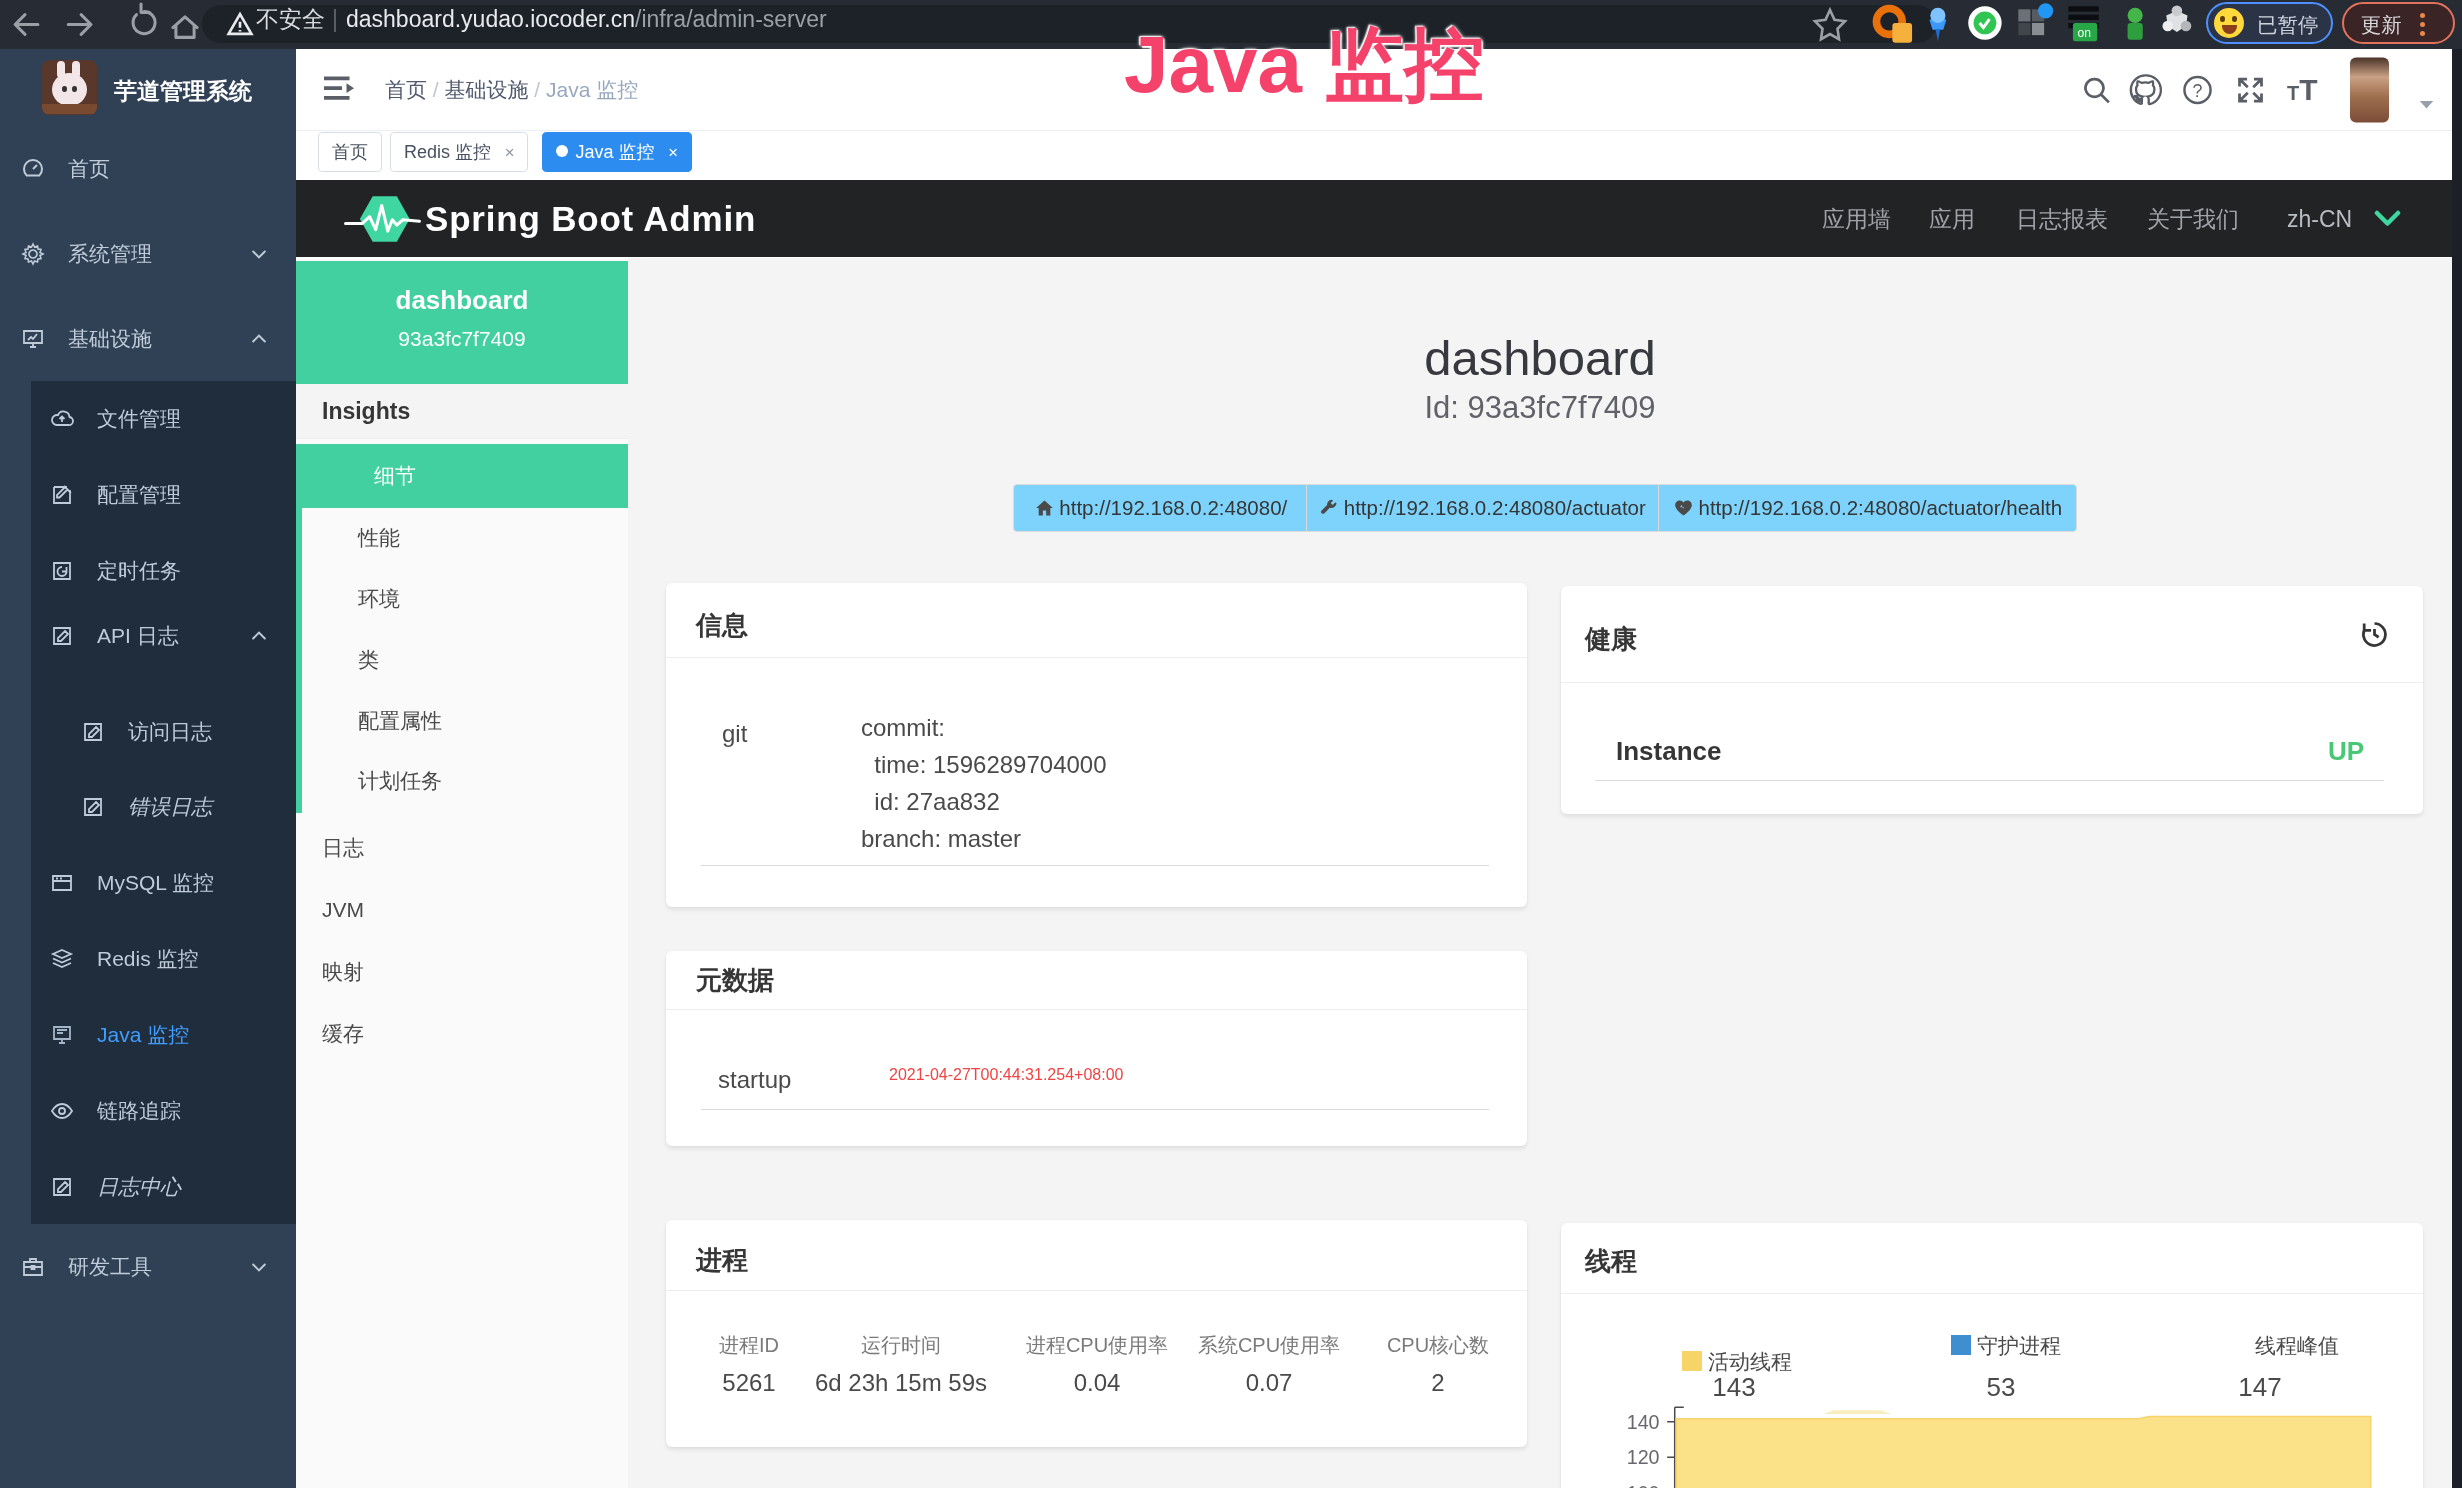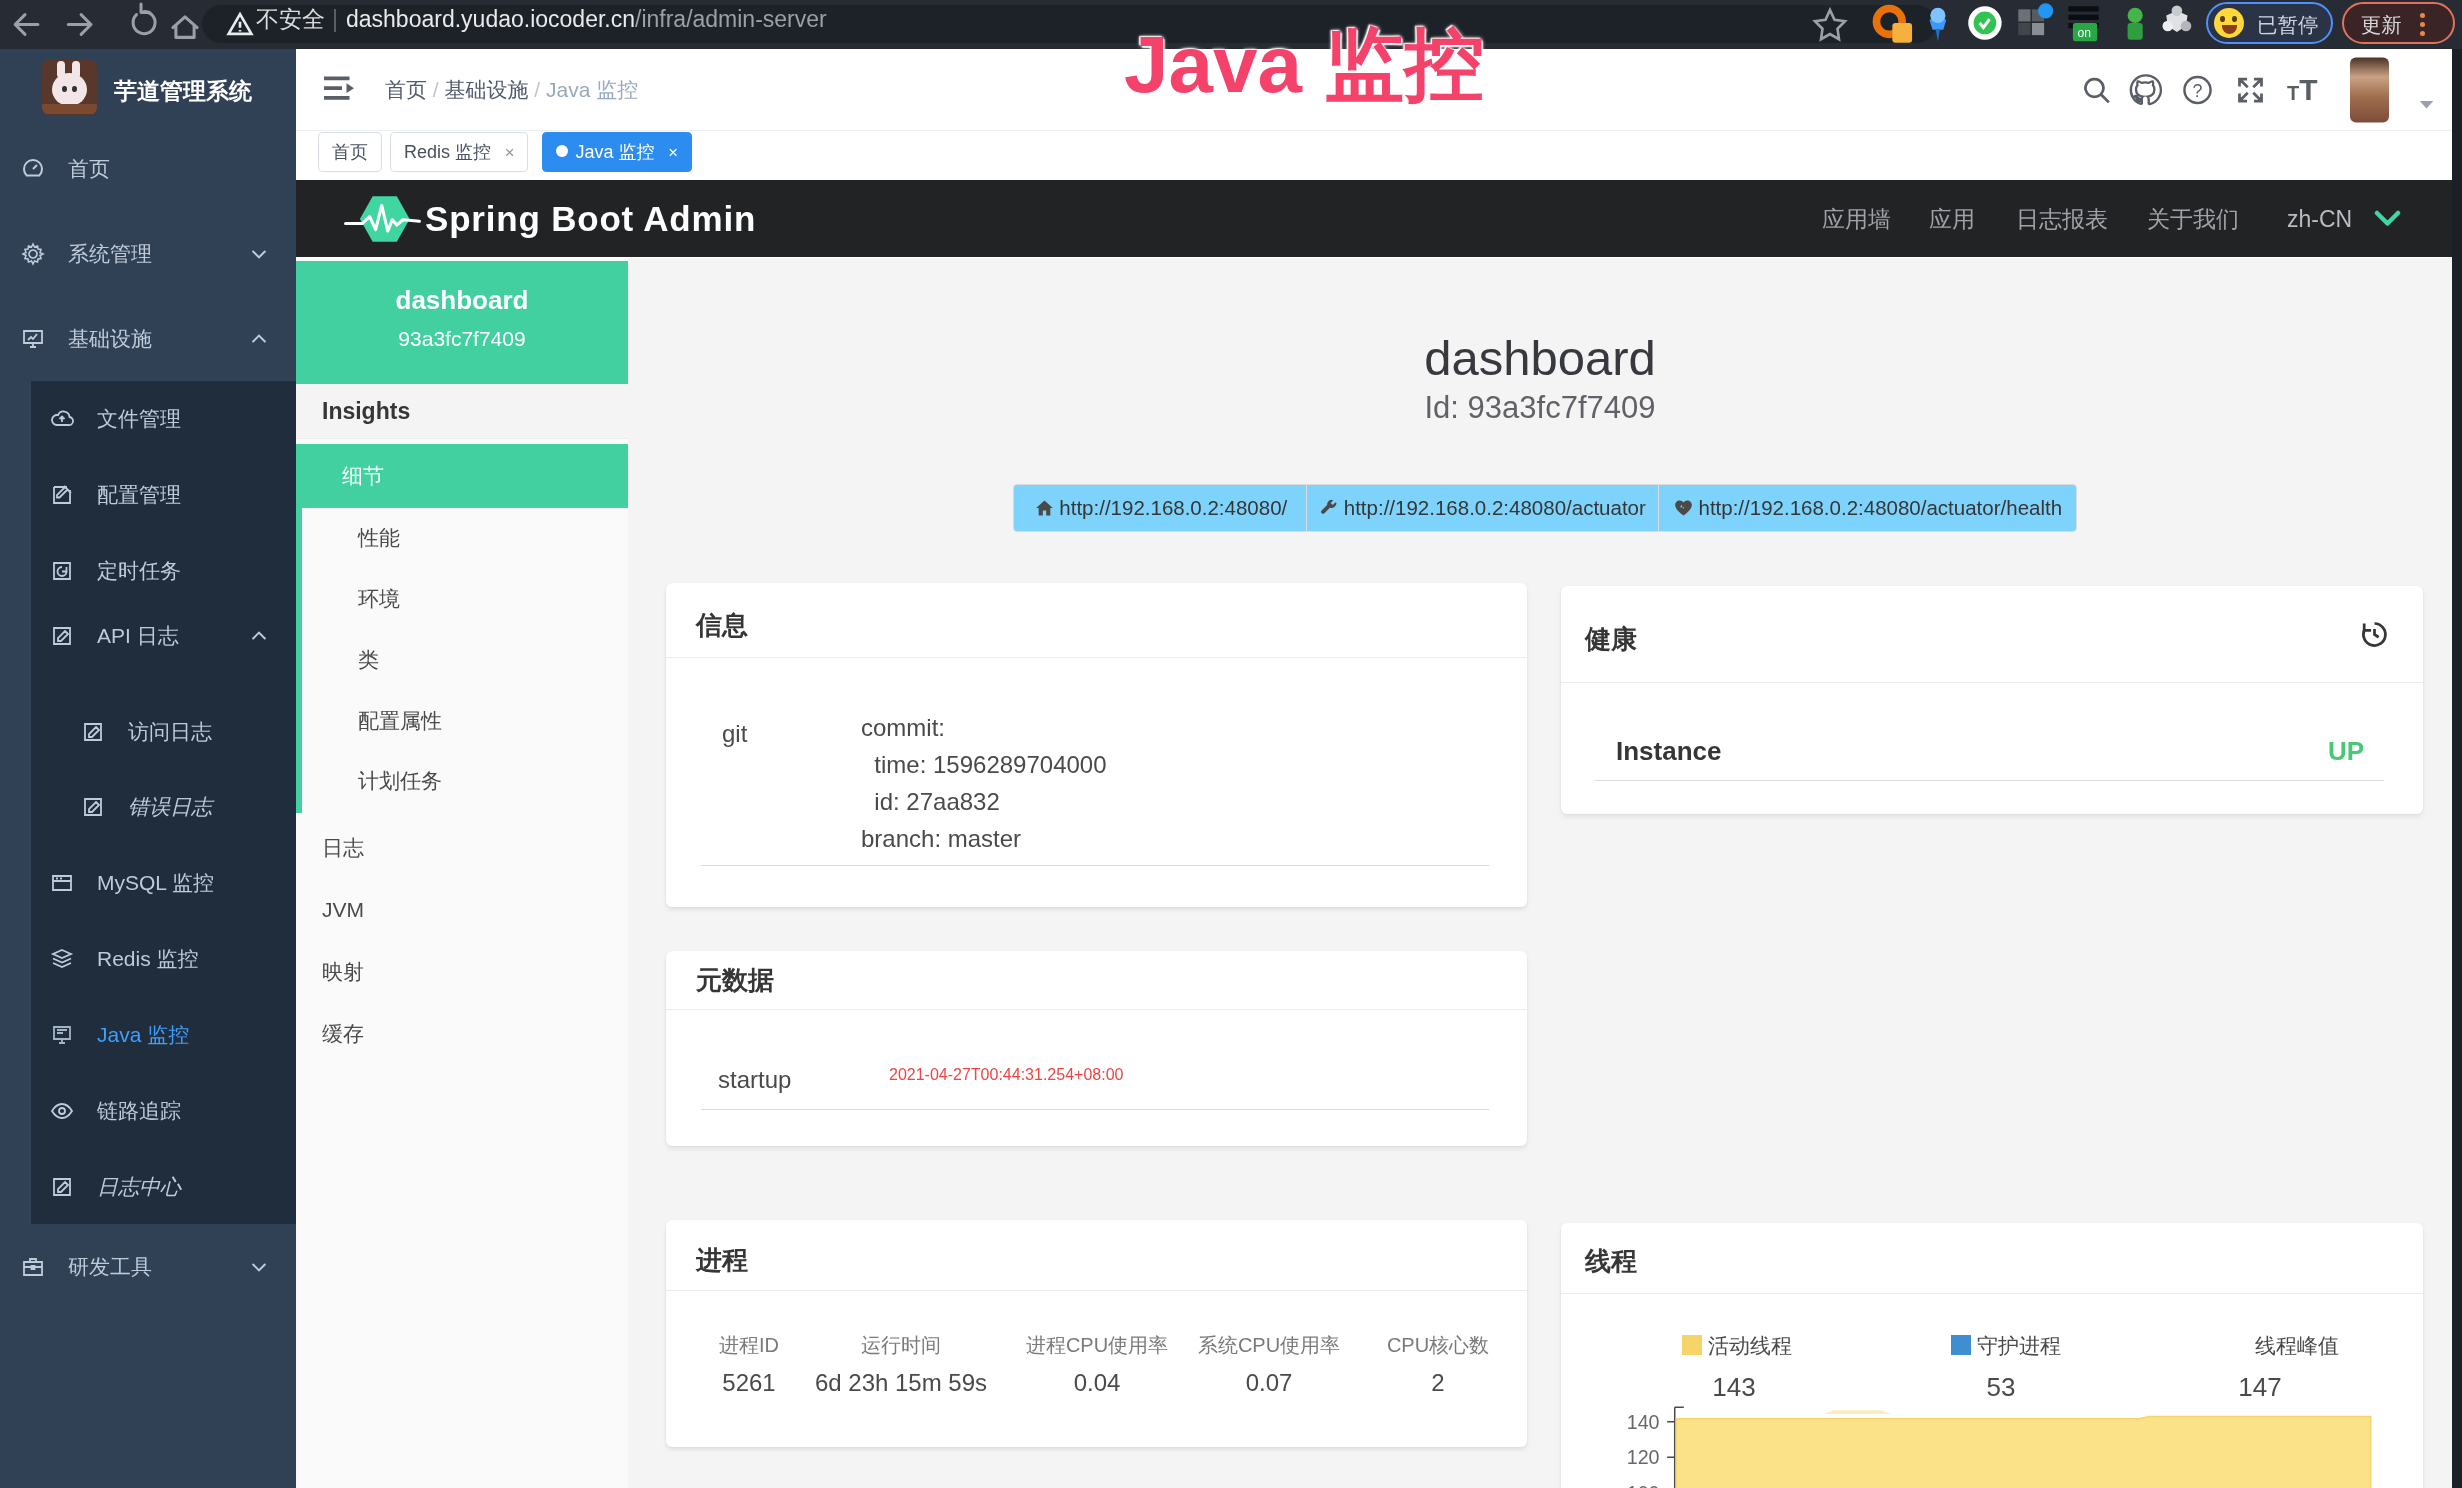--- a/index.html
+++ b/index.html
@@ -313,21 +313,21 @@
 
 <div class="abs" id="innerbar">
   <div class="abs" id="greenhead">
     <div style="margin-top:24px; font-size:26px; font-weight:700;">dashboard</div>
     <div style="margin-top:10.6px; font-size:21px;">93a3fc7f7409</div>
   </div>
   <div class="abs" id="insights">
       <span style="position:absolute; left:26px; top:50%; transform:translateY(-50%); font-size:23px; font-weight:700; color:#363636;">Insights</span>
     </div>
   <div class="sbi active-g" style="top:186px; height:64px;">
-      <span style="position:absolute; left:46px; top:50%; transform:translateY(-50%);">细节</span>
+      <span style="position:absolute; left:78px; top:50%; transform:translateY(-50%);">细节</span>
     </div>
   <div class="abs" style="left:0; top:249px; width:6px; height:306px; background:#42d0a0;"></div>
   <div class="sbi" style="top:249px; height:61px;">
       <span style="position:absolute; left:62px; top:50%; transform:translateY(-50%);">性能</span>
     </div>
   <div class="sbi" style="top:310px; height:61px;">
       <span style="position:absolute; left:62px; top:50%; transform:translateY(-50%);">环境</span>
     </div>
   <div class="sbi" style="top:371px; height:61px;">
       <span style="position:absolute; left:62px; top:50%; transform:translateY(-50%);">类</span>
@@ -422,21 +422,21 @@
       <span class="ctr" style="position:absolute; left:603px;">0.07</span>
       <span class="ctr" style="position:absolute; left:772px;">2</span>
     </div>
   </div>
 
   <div class="card" style="left:933px; top:965px; width:862px; height:524px; overflow:hidden;">
     <div class="chead" style="height:71px;">
         <span style="position:absolute; left:24px; top:21px;">线程</span>
       </div>
     <div style="position:absolute; top:109px; width:100%; font-size:21px; color:#4a4a4a;">
-      <span style="position:absolute; left:121px;"><span style="display:inline-block;width:20px;height:20px;background:#f7d467;margin-right:6px;position:relative;top:1.5px;"></span>活动线程</span>
+      <span style="position:absolute; left:121px;margin-top:16px;"><span style="display:inline-block;width:20px;height:20px;background:#f7d467;margin-right:6px;position:relative;top:1.5px;"></span>活动线程</span>
       <span style="position:absolute; left:390px;"><span style="display:inline-block;width:20px;height:20px;background:#3e8ed0;margin-right:6px;position:relative;top:1.5px;"></span>守护进程</span>
       <span class="ctr" style="position:absolute; left:736px;">线程峰值</span>
     </div>
     <div style="position:absolute; top:149px; width:100%; font-size:26px; color:#4a4a4a;">
       <span class="ctr" style="position:absolute; left:173px;">143</span>
       <span class="ctr" style="position:absolute; left:440px;">53</span>
       <span class="ctr" style="position:absolute; left:699px;">147</span>
     </div>
     <svg width="862" height="524" style="position:absolute; left:0px; top:0px;" viewBox="0 0 1137 691">
       <g font-size="26" fill="#66686d" font-family="Liberation Sans" text-anchor="end">

